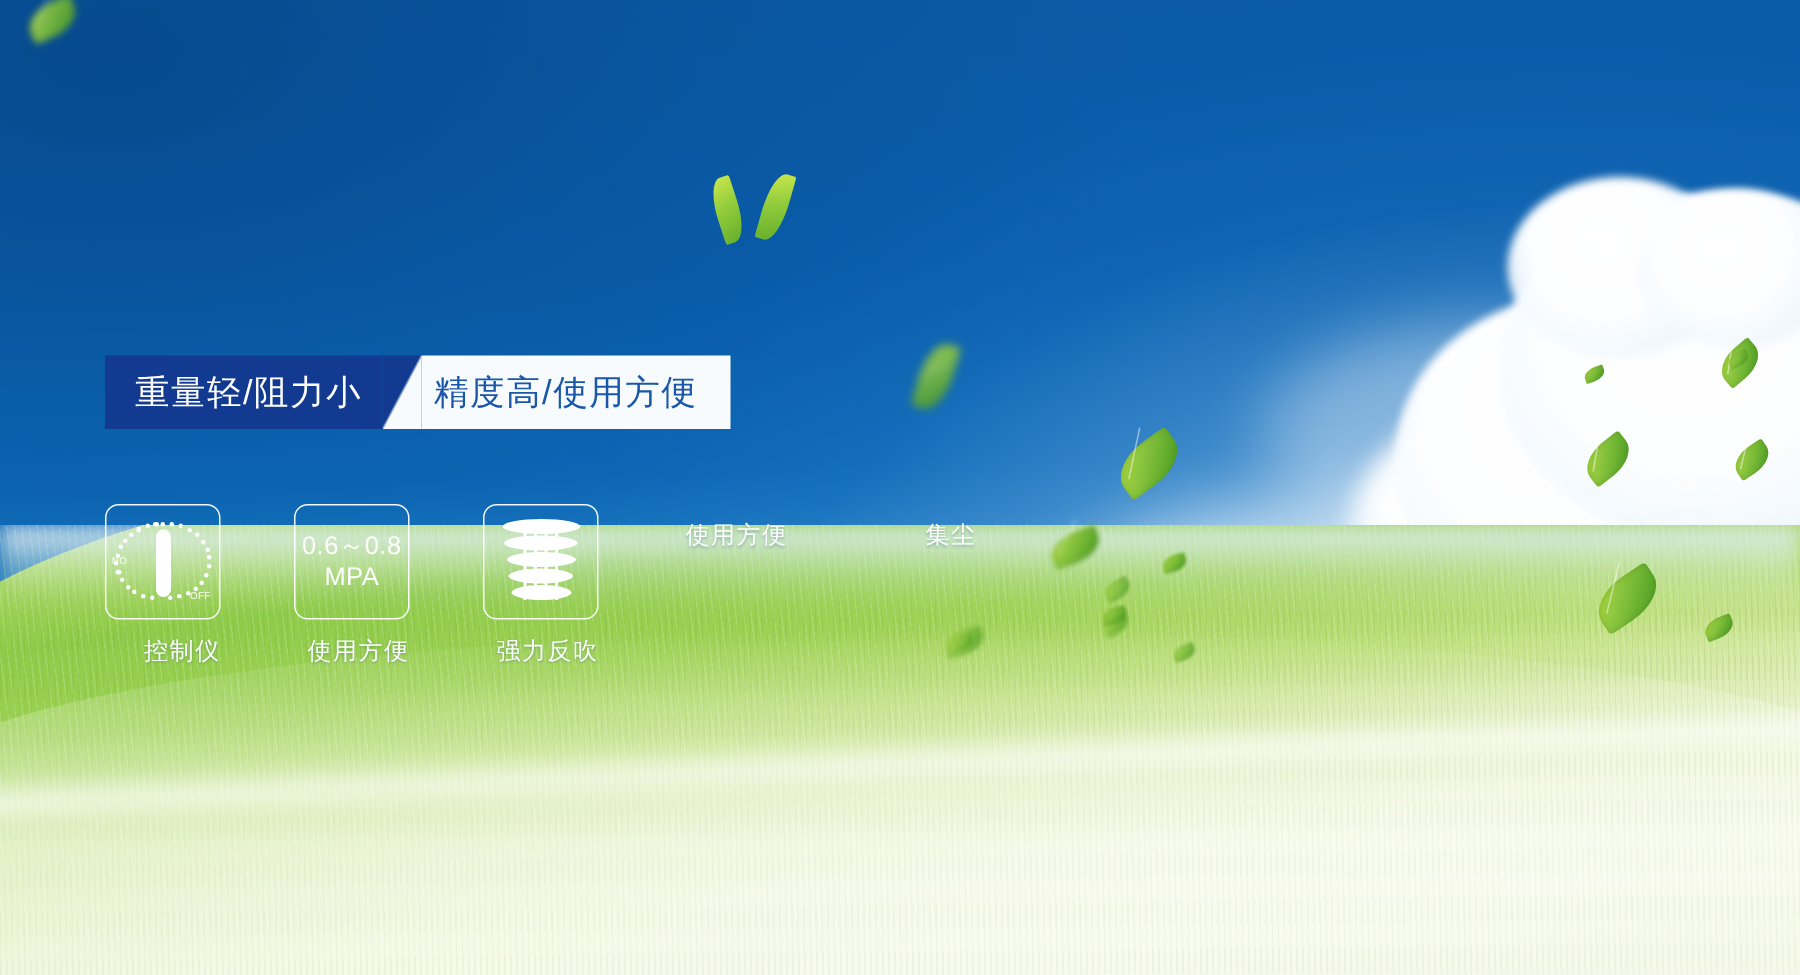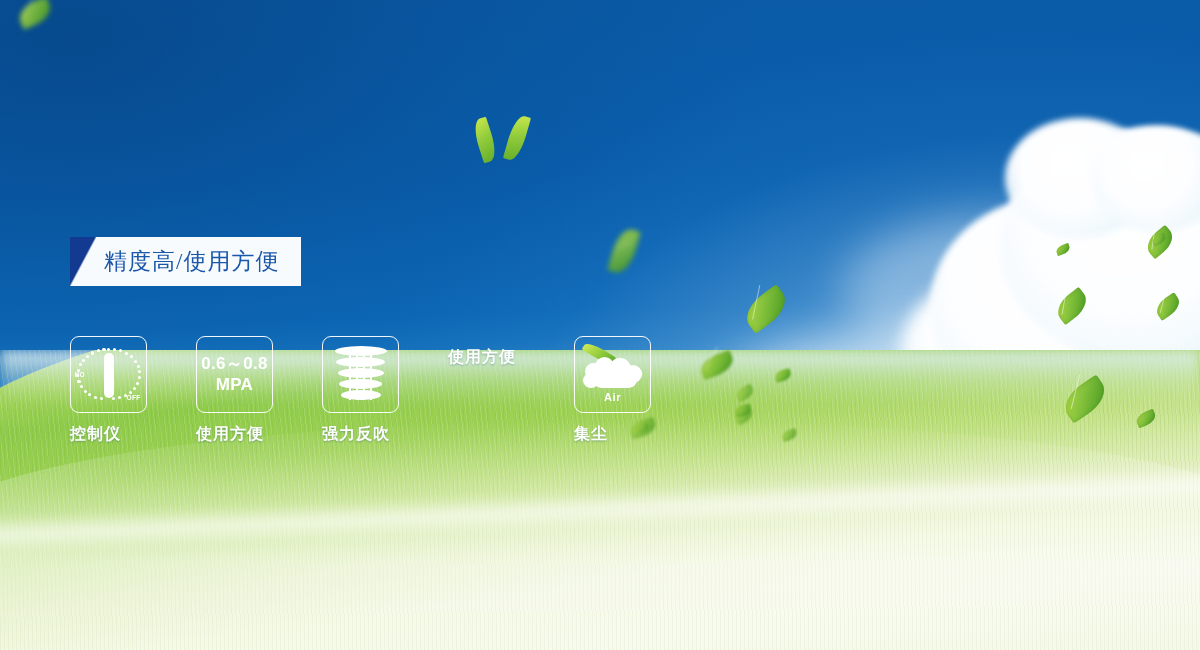--- a/index.html
+++ b/index.html
@@ -207,37 +207,35 @@
     background: linear-gradient(to bottom right, #123a91 0%, #123a91 48%, #f7fbfe 52%, #f7fbfe 100%);
   }
   .subbar-right {
     background: #f7fbfe;
     color: #1a57a8;
     font-size: 23px;
     letter-spacing: 1px;
     display: flex;
     align-items: center;
     padding: 0 22px 0 8px;
-    font-family: Liberation Serif, serif;
   }
 
   
   .features {
     position: absolute;
     left: 70px;
     top: 336px;
     display: flex;
     gap: 49px;
   }
   .feature {
     width: 77px;
     display: flex;
     flex-direction: column;
-    align-items: flex-start;
-    font-weight: bold;
+    align-items: flex-end;
   }
   .feat-box {
     width: 77px;
     height: 77px;
     border: 1.4px solid rgba(255,255,255,0.95);
     border-radius: 9px;
     box-sizing: border-box;
     display: flex;
     flex-direction: column;
     align-items: center;
@@ -445,20 +443,21 @@
 
 
   <div class="sprout" style="left:477px; top:118px; width:16px; height:44px; transform:rotate(-18deg);">
       <div class="blade2"></div>
     </div>
   <div class="sprout" style="left:509px; top:115px; width:16px; height:46px; transform:rotate(16deg);">
       <div class="blade2"></div>
     </div>
 
   <div class="subbar">
+    <div class="subbar-left">重量轻/阻力小</div>
     <div class="subbar-slant"></div>
     <div class="subbar-right">精度高/使用方便</div>
   </div>
 
   <div class="features">
 
     <div class="feature">
       <div class="feat-box">
         <div class="gauge">
           <div class="dot" style="left:32.0px; top:4.0px;"></div>
@@ -521,29 +520,17 @@
         </div>
       </div>
       <div class="feat-label">强力反吹</div>
     </div>
 
     <div class="feature">
       <div class="feat-label">使用方便</div>
     </div>
 
     <div class="feature">
-      <div class="feat-box">
-        <div class="dust">
-          <div class="streak"></div>
-          <div class="puff" style="left:2px;  top:14px; width:17px; height:17px;"></div>
-          <div class="puff" style="left:12px; top:8px;  width:19px; height:19px;"></div>
-          <div class="puff" style="left:0px;  top:24px; width:16px; height:15px;"></div>
-          <div class="puff" style="left:26px; top:9px;  width:22px; height:22px;"></div>
-          <div class="puff" style="left:41px; top:16px; width:18px; height:18px;"></div>
-          <div class="puff" style="left:10px; top:22px; width:44px; height:17px; border-radius:9px;"></div>
-          <div class="air">Air</div>
-        </div>
-      </div>
       <div class="feat-label">集尘</div>
     </div>
 
   </div>
 </div>
 
 </body></html>

